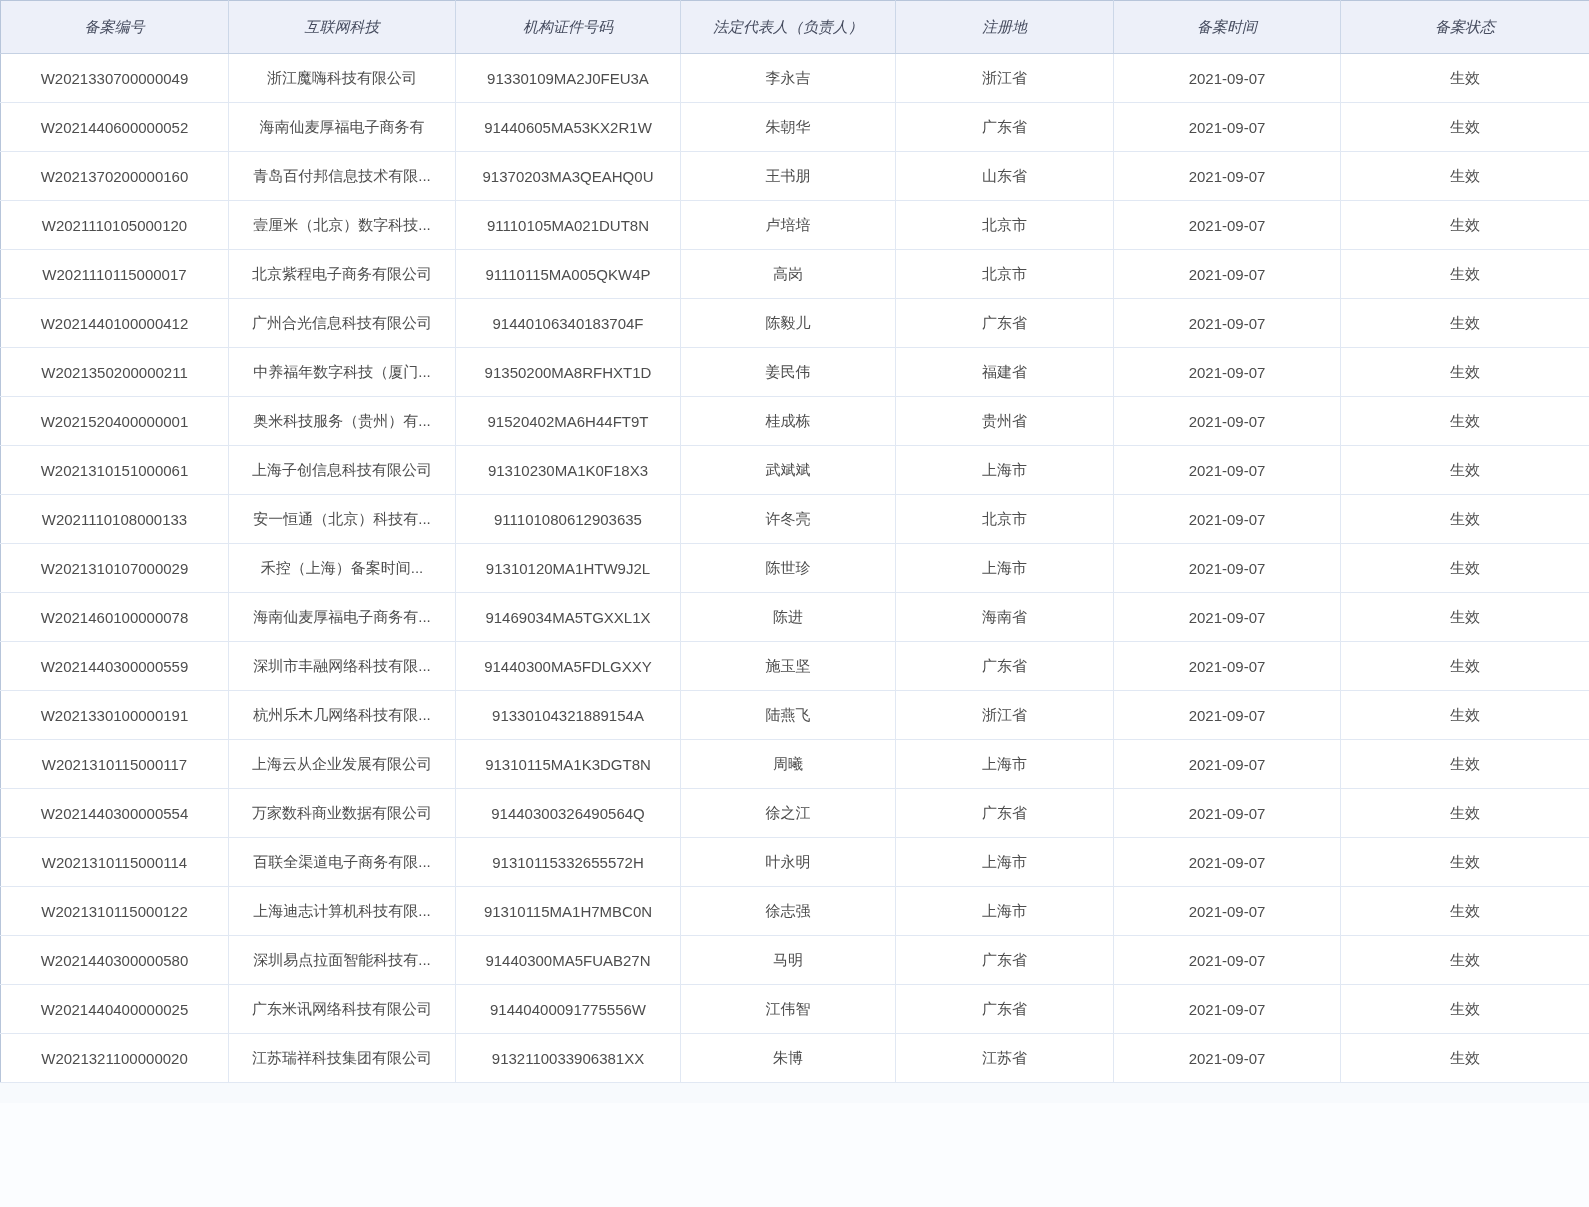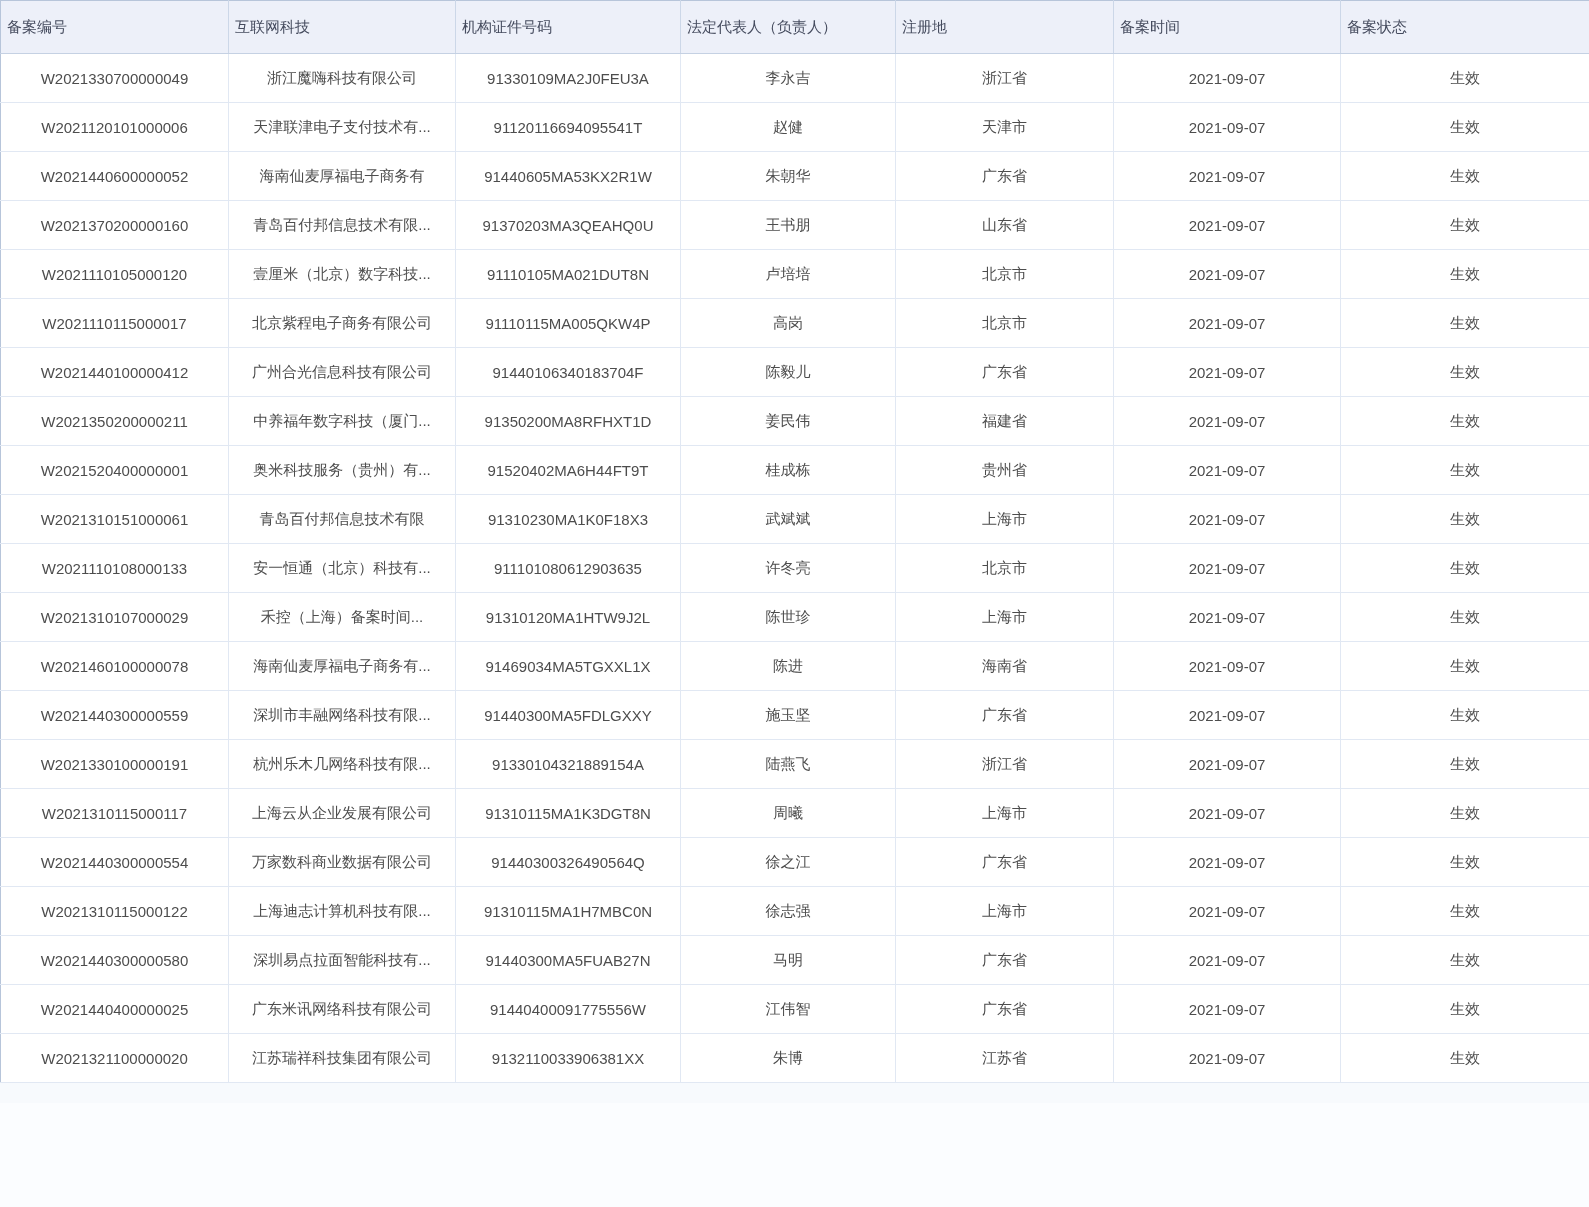--- a/index.html
+++ b/index.html
@@ -20,26 +20,27 @@
     table-layout: fixed;
     background: #ffffff;
     border: 1px solid #b7c5da;
   }
   table.records th {
     height: 52px;
     background: #edf0f9;
     color: #454b5e;
     font-size: 15px;
     font-weight: 400;
-    text-align: left;
+    text-align: center;
     border-right: 1px solid #ccd7e8;
     border-bottom: 1px solid #c5d1e3;
     padding: 0 6px;
     white-space: nowrap;
     overflow: hidden;
+    font-style: italic;
   }
   table.records td {
     height: 48px;
     font-size: 15px;
     font-weight: 300;
     color: #4d4d4d;
     text-align: center;
     border-right: 1px solid #e1e8f3;
     border-bottom: 1px solid #e1e8f3;
     padding: 0 6px;
@@ -97,29 +98,20 @@
         <tr>
     <td class="filing-no">W2021330700000049</td>
     <td class="org-name">浙江魔嗨科技有限公司</td>
     <td class="cert-no">91330109MA2J0FEU3A</td>
     <td class="person">李永吉</td>
     <td class="region">浙江省</td>
     <td class="date-cell">2021-09-07</td>
     <td class="status">生效</td>
   </tr>
         <tr>
-    <td class="filing-no">W2021120101000006</td>
-    <td class="org-name">天津联津电子支付技术有...</td>
-    <td class="cert-no">91120116694095541T</td>
-    <td class="person">赵健</td>
-    <td class="region">天津市</td>
-    <td class="date-cell">2021-09-07</td>
-    <td class="status">生效</td>
-  </tr>
-        <tr>
     <td class="filing-no">W2021440600000052</td>
     <td class="org-name">海南仙麦厚福电子商务有</td>
     <td class="cert-no">91440605MA53KX2R1W</td>
     <td class="person">朱朝华</td>
     <td class="region">广东省</td>
     <td class="date-cell">2021-09-07</td>
     <td class="status">生效</td>
   </tr>
         <tr>
     <td class="filing-no">W2021370200000160</td>
@@ -170,21 +162,21 @@
     <td class="filing-no">W2021520400000001</td>
     <td class="org-name">奥米科技服务（贵州）有...</td>
     <td class="cert-no">91520402MA6H44FT9T</td>
     <td class="person">桂成栋</td>
     <td class="region">贵州省</td>
     <td class="date-cell">2021-09-07</td>
     <td class="status">生效</td>
   </tr>
         <tr>
     <td class="filing-no">W2021310151000061</td>
-    <td class="org-name">青岛百付邦信息技术有限</td>
+    <td class="org-name">上海子创信息科技有限公司</td>
     <td class="cert-no">91310230MA1K0F18X3</td>
     <td class="person">武斌斌</td>
     <td class="region">上海市</td>
     <td class="date-cell">2021-09-07</td>
     <td class="status">生效</td>
   </tr>
         <tr>
     <td class="filing-no">W2021110108000133</td>
     <td class="org-name">安一恒通（北京）科技有...</td>
     <td class="cert-no">911101080612903635</td>
@@ -237,20 +229,29 @@
     <td class="region">上海市</td>
     <td class="date-cell">2021-09-07</td>
     <td class="status">生效</td>
   </tr>
         <tr>
     <td class="filing-no">W2021440300000554</td>
     <td class="org-name">万家数科商业数据有限公司</td>
     <td class="cert-no">91440300326490564Q</td>
     <td class="person">徐之江</td>
     <td class="region">广东省</td>
+    <td class="date-cell">2021-09-07</td>
+    <td class="status">生效</td>
+  </tr>
+        <tr>
+    <td class="filing-no">W2021310115000114</td>
+    <td class="org-name">百联全渠道电子商务有限...</td>
+    <td class="cert-no">91310115332655572H</td>
+    <td class="person">叶永明</td>
+    <td class="region">上海市</td>
     <td class="date-cell">2021-09-07</td>
     <td class="status">生效</td>
   </tr>
         <tr>
     <td class="filing-no">W2021310115000122</td>
     <td class="org-name">上海迪志计算机科技有限...</td>
     <td class="cert-no">91310115MA1H7MBC0N</td>
     <td class="person">徐志强</td>
     <td class="region">上海市</td>
     <td class="date-cell">2021-09-07</td>

